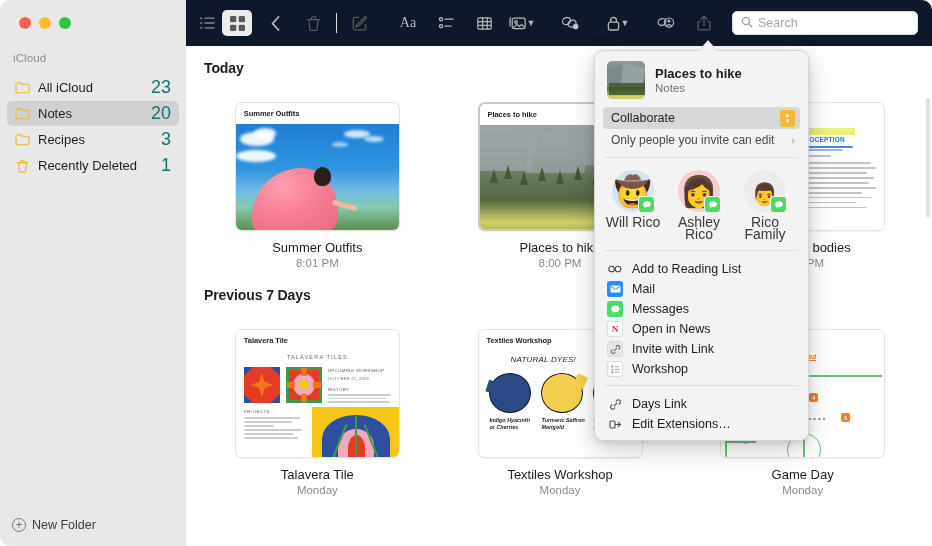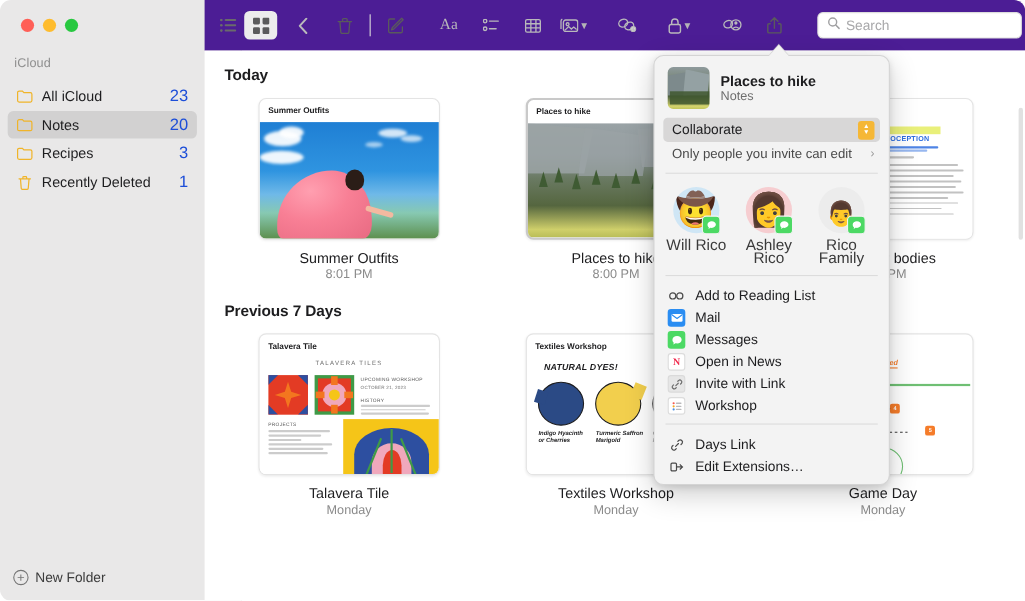--- a/index.html
+++ b/index.html
@@ -45,41 +45,41 @@
     height: 25px; padding: 0 8px 0 7px;
     border-radius: 5px; margin-bottom: 1px;
     cursor: default;
   }
   .sb-item.selected { background: #d2d1d1; }
   .sb-icon { width: 17px; height: 17px; margin-right: 7px; flex: 0 0 auto; display:flex; align-items:center; justify-content:center;}
   .sb-label {
     flex: 1 1 auto; font-size: 13px; color: #1d1d1f;
     white-space: nowrap; overflow: hidden; text-overflow: ellipsis;
   }
-  .sb-count { font-size: 15px; color: #1d4ed8; }
+  .sb-count { font-size: 18px; color: #0f766e; }
 
   .new-folder {
     position: absolute; left: 12px; bottom: 14px;
     display: flex; align-items: center; gap: 6px;
     font-size: 12.5px; color: #3c3c3c;
   }
   .nf-plus {
     width: 14px; height: 14px; border-radius: 50%;
     border: 1.2px solid #767676; color: #767676;
     font-size: 12px; line-height: 11px; text-align: center;
     display: flex; align-items: center; justify-content: center;
   }
 
   
   .toolbar {
     position: absolute; left: 186px; top: 0;
     width: 746px; height: 46px;
-    background: #4c1d95;
+    background: #0f172a;
     display: flex; align-items: center;
-    padding: 0 3px 0 6px;
+    padding: 0 14px 0 6px;
   }
   .tb-btn {
     width: 30px; height: 26px;
     display: flex; align-items: center; justify-content: center;
     border-radius: 5px; flex: 0 0 auto;
     color: #5a5a5c;
   }
   .tb-btn.active { background: #ececed; }
   .tb-btn.dim { color: #b9b9bb; }
   .tb-sep {
@@ -109,20 +109,21 @@
     padding: 14px 16px 0 18px;
     overflow: hidden;
   }
   .group-title {
     font-size: 14px; font-weight: 700; color: #1d1d1f;
     margin-bottom: 13px; letter-spacing: -0.1px;
   }
   .grid {
     display: flex; gap: 16px;
     margin-bottom: 16px;
+    margin-top: 26px;
   }
   .cell { width: 271px; }
   .card {
     width: 165px; height: 129px;
     background: #ffffff;
     border: 1px solid #e4e4e4;
     border-radius: 7px;
     overflow: hidden;
     position: relative;
     box-shadow: 0 1px 2px rgba(0,0,0,0.06);
@@ -649,21 +650,21 @@
           <div class="cap-name">Talavera Tile</div>
           <div class="cap-time">Monday</div>
         </div>
       </div>
 
       <div class="cell">
         <div class="card">
           <div class="card-title">Textiles Workshop</div>
           <div class="card-body">
             <div style="position:absolute;inset:0;background:#fff;">
-              <div style="position:absolute;left:16px;top:4px;font-size:8px;font-weight:700;color:#1d1d1f;font-style:italic;letter-spacing:.2px;">NATURAL DYES!</div>
+              <div style="position:absolute;left:32px;top:4px;font-size:8px;font-weight:400;color:#1d1d1f;font-style:italic;letter-spacing:.2px;">NATURAL DYES!</div>
 
               <div class="blob" style="left:10px;top:22px;width:42px;height:40px;background:#2b4a85;border:1.4px solid #1d1d1f;"></div>
               <div style="position:absolute;left:8px;top:30px;width:10px;height:12px;background:#2b4a85;transform:rotate(18deg);"></div>
 
               <div class="blob" style="left:62px;top:22px;width:42px;height:40px;background:#f2cf4d;border:1.4px solid #1d1d1f;"></div>
               <div style="position:absolute;left:96px;top:24px;width:11px;height:13px;background:#f2cf4d;transform:rotate(22deg);"></div>
 
               <div class="blob" style="left:114px;top:22px;width:42px;height:40px;background:#e0dfdd;border:1.4px solid #1d1d1f;"></div>
 
               <div style="position:absolute;left:11px;top:66px;width:46px;font-size:5.4px;color:#1d1d1f;line-height:7px;font-style:italic;font-weight:700;">Indigo Hyacinth or Cherries</div>

